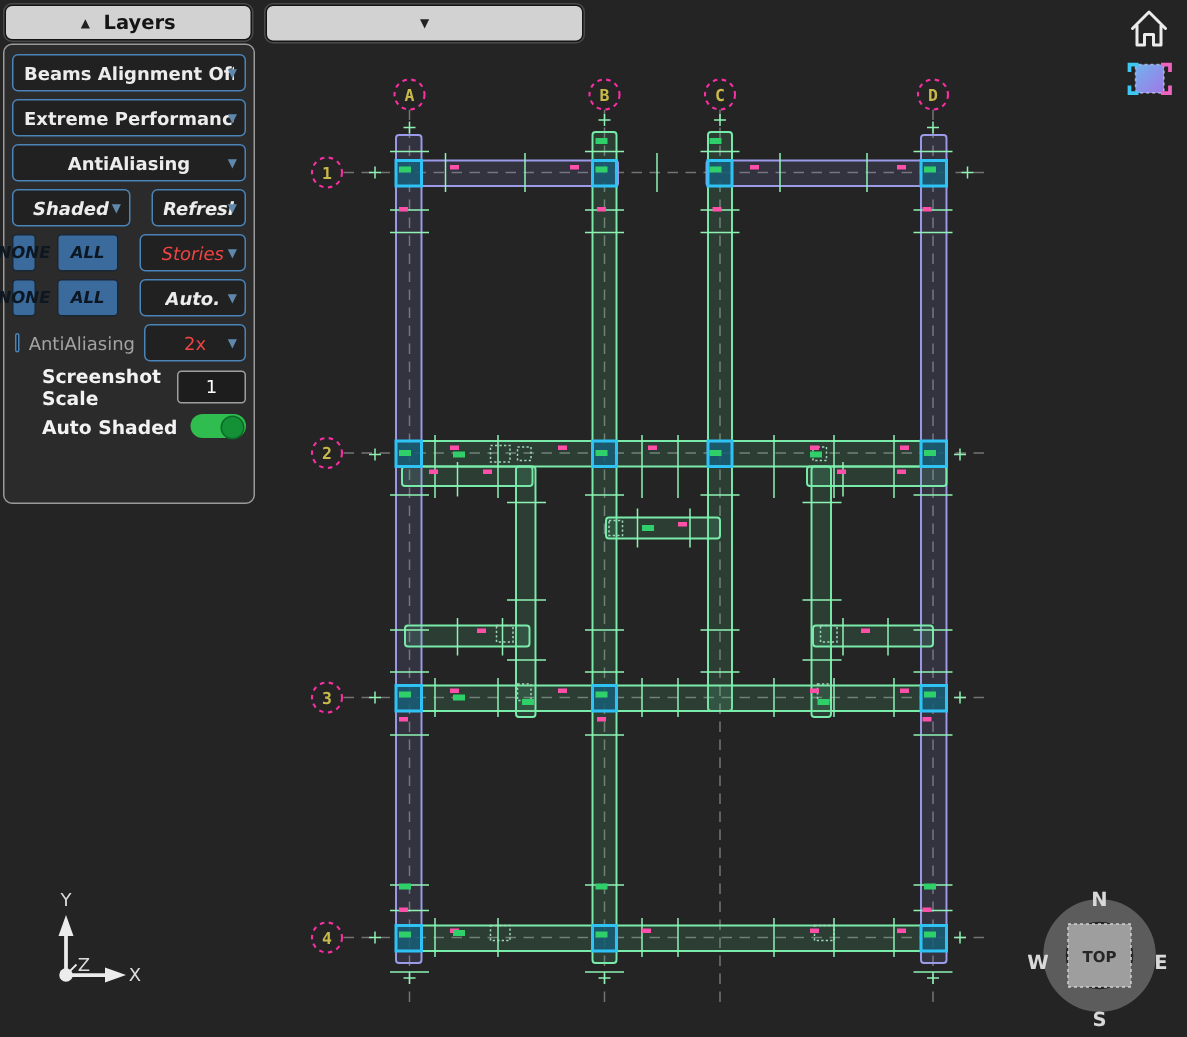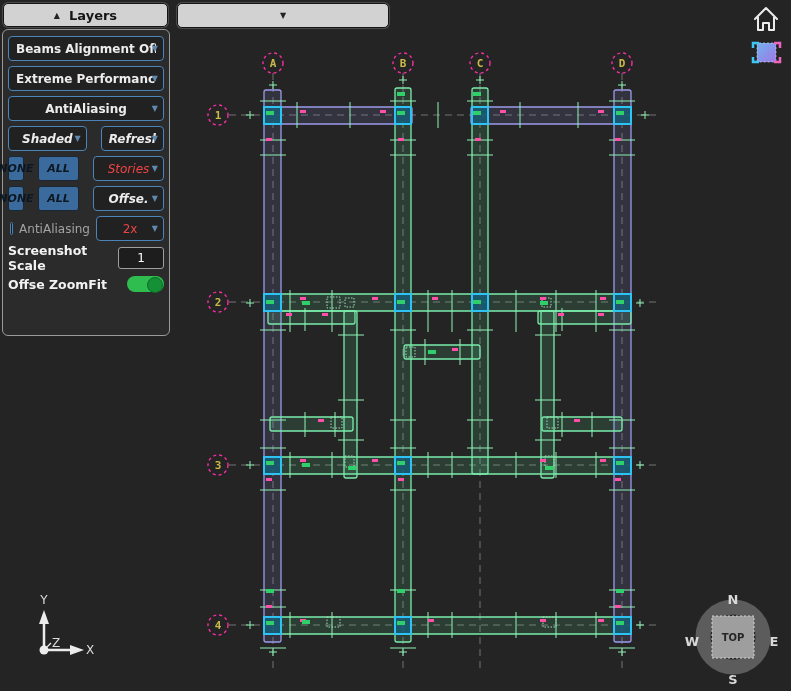--- a/index.html
+++ b/index.html
@@ -28,21 +28,21 @@
   .row .grow{flex:1;}
   .btn-na{width:16px;height:25px;background:#3a6b9c;border:1px solid #1b2735;border-radius:3px;
     color:#0c1722;font-weight:bold;font-size:11px;display:flex;align-items:center;justify-content:center;
     cursor:pointer;box-sizing:border-box;}
   .check-row{display:flex;align-items:center;gap:6px;height:25px;}
   .checkbox{appearance:none;-webkit-appearance:none;width:13px;height:13px;margin:0 0 0 2px;
     background:#1d1d1d;border:1px solid #4a84b8;border-radius:2px;cursor:pointer;}
   .check-label{color:#a3a3a3;font-size:12px;flex:1;}
   .dd.small{width:68px;min-width:68px;}
   .scale-row{display:flex;align-items:center;height:24px;}
-  .scale-label{color:#f2f2f2;font-size:12.5px;font-weight:bold;flex:1;}
+  .scale-label{color:#f2f2f2;font-size:12.5px;font-weight:bold;flex:1;margin-left:20px;}
   .scale-input{width:46px;height:22px;background:#1d1d1d;border:1px solid #9f9f9f;border-radius:3px;
     color:#fff;text-align:center;font-size:12px;font-family:"DejaVu Sans",sans-serif;box-sizing:border-box;}
   .zoomfit-row{display:flex;align-items:center;height:18px;}
   .toggle{width:37px;height:16px;border-radius:9px;background:#2ebd4e;position:relative;cursor:pointer;}
   .toggle .knob{position:absolute;right:1px;top:1px;width:14px;height:14px;border-radius:50%;
     background:#149036;border:1px solid #0b piller6b27;}
   .toggle .knob{border:1px solid #0b6b27;}
   .refresh-btn{height:25px;min-height:25px;background:#4585bd;border:1px solid #2b5a85;border-radius:4px;
     color:#102a42;font-weight:bold;font-size:13px;display:flex;align-items:center;justify-content:center;cursor:pointer;}
 
@@ -266,41 +266,41 @@
       <div class="dd grow disabled">
         <span class="dd-label">Stories</span>
         <span class="caret">▼</span>
       </div>
     </div>
 
     <div class="row">
       <div class="btn-na">NONE</div>
       <div class="btn-na" style="width:41px;">ALL</div>
       <div class="dd grow">
-        <span class="dd-label">Offse.</span>
+        <span class="dd-label">Auto.</span>
         <span class="caret">▼</span>
       </div>
     </div>
 
     <div class="check-row">
       <input type="checkbox" class="checkbox" style="">
       <span class="check-label">AntiAliasing</span>
       <div class="dd small disabled">
         <span class="dd-label">2x</span>
         <span class="caret">▼</span>
       </div>
     </div>
 
     <div class="scale-row">
       <span class="scale-label">Screenshot Scale</span>
       <input class="scale-input" value="1" style="">
     </div>
 
     <div class="zoomfit-row">
-      <span class="scale-label">Offse ZoomFit</span>
+      <span class="scale-label">Auto Shaded</span>
       <div class="toggle">
         <div class="knob"></div>
       </div>
     </div>
 
   </div>
 
 </div>
 
 </body></html>

